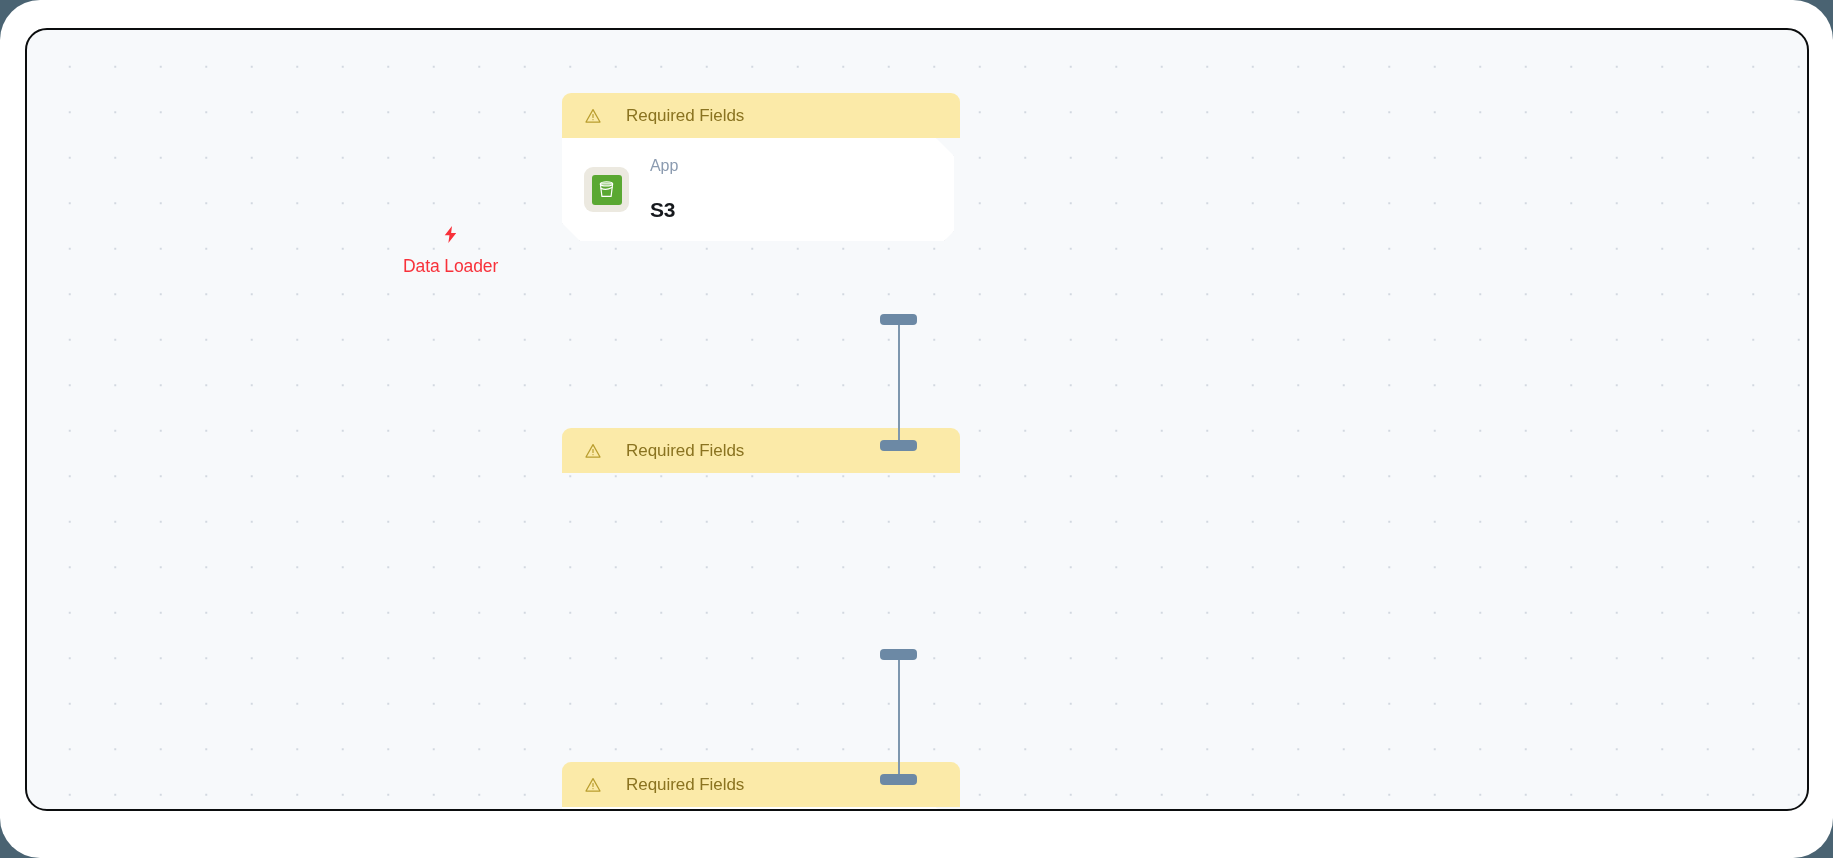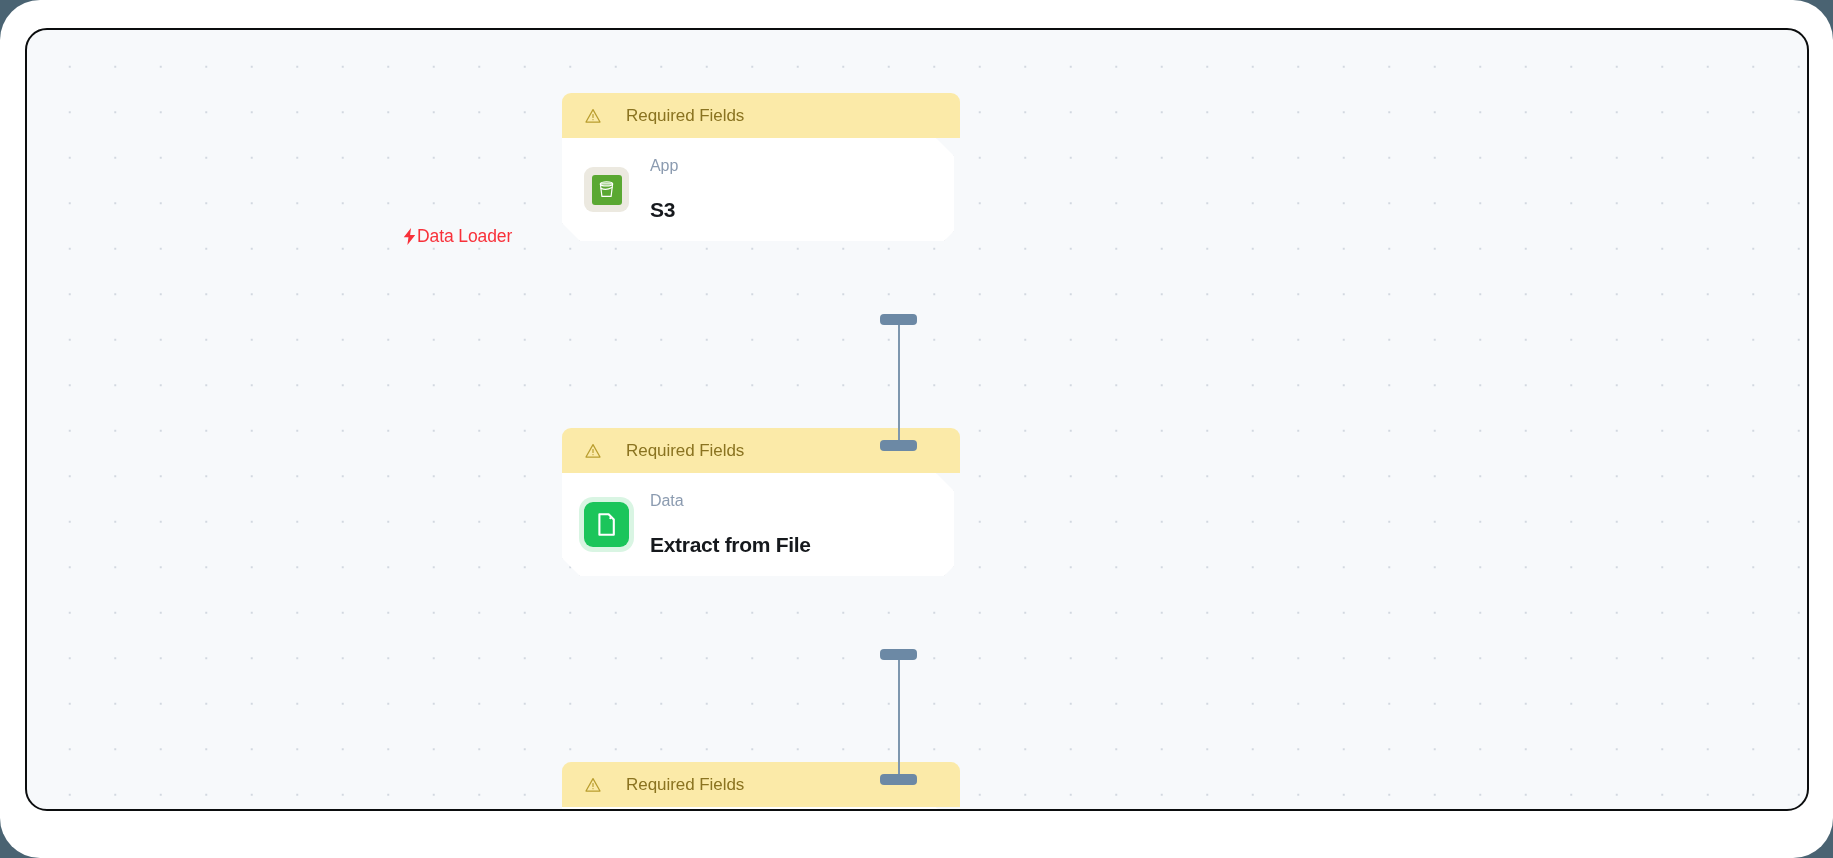--- a/index.html
+++ b/index.html
@@ -41,25 +41,26 @@
     background-size: 45.5px 45.5px;
     background-position: 20px 14px;
     overflow: hidden;
   }
 
   
   .group-badge {
     position: absolute;
     display: flex;
     align-items: center;
-    gap: 1px;
+    gap: 13px;
     color: #f8313a;
     font-size: 17.5px;
     letter-spacing: -0.1px;
     white-space: nowrap;
+    flex-direction: column;
   }
   .group-badge .bolt-ico {
     display: block;
     width: 13px;
     height: 17px;
     flex: none;
   }
 
   
   .node {
@@ -225,32 +226,20 @@
 
     <div class="node" style="left:535px; top:398px;">
       <div class="node-banner">
         <svg class="warn-ico" viewBox="0 0 16 16">
           <path d="M8 1.6 L15 14 H1 Z" fill="none" stroke="#b99d2e" stroke-width="1.25" stroke-linejoin="round"></path>
           <rect x="7.4" y="6" width="1.2" height="4" rx="0.6" fill="#b99d2e"></rect>
           <rect x="7.4" y="11" width="1.2" height="1.3" rx="0.6" fill="#b99d2e"></rect>
         </svg>
         <span class="node-banner-label">Required Fields</span>
       </div>
-      <div class="node-body">
-        <div class="node-icon icon-file">
-          <svg width="23" height="25" viewBox="0 0 23 25">
-            <path d="M4.4 2.2 H13.6 L18.8 7.6 V22.8 H4.4 Z" fill="none" stroke="#ffffff" stroke-width="2.1" stroke-linejoin="round"></path>
-            <circle cx="15.4" cy="6.2" r="1.15" fill="#ffffff"></circle>
-          </svg>
-        </div>
-        <div class="node-text">
-          <span class="node-kind">Data</span>
-          <span class="node-title">Extract from File</span>
-        </div>
-      </div>
     </div>
 
     <div class="handle" style="left:853px; top:619px;"></div>
 
     <div class="edge-line" style="left:870.5px; top:625px; height:122px;"></div>
 
     <div class="handle" style="left:853px; top:744px;"></div>
 
     <div class="node" style="left:535px; top:732px;">
       <div class="node-banner">

